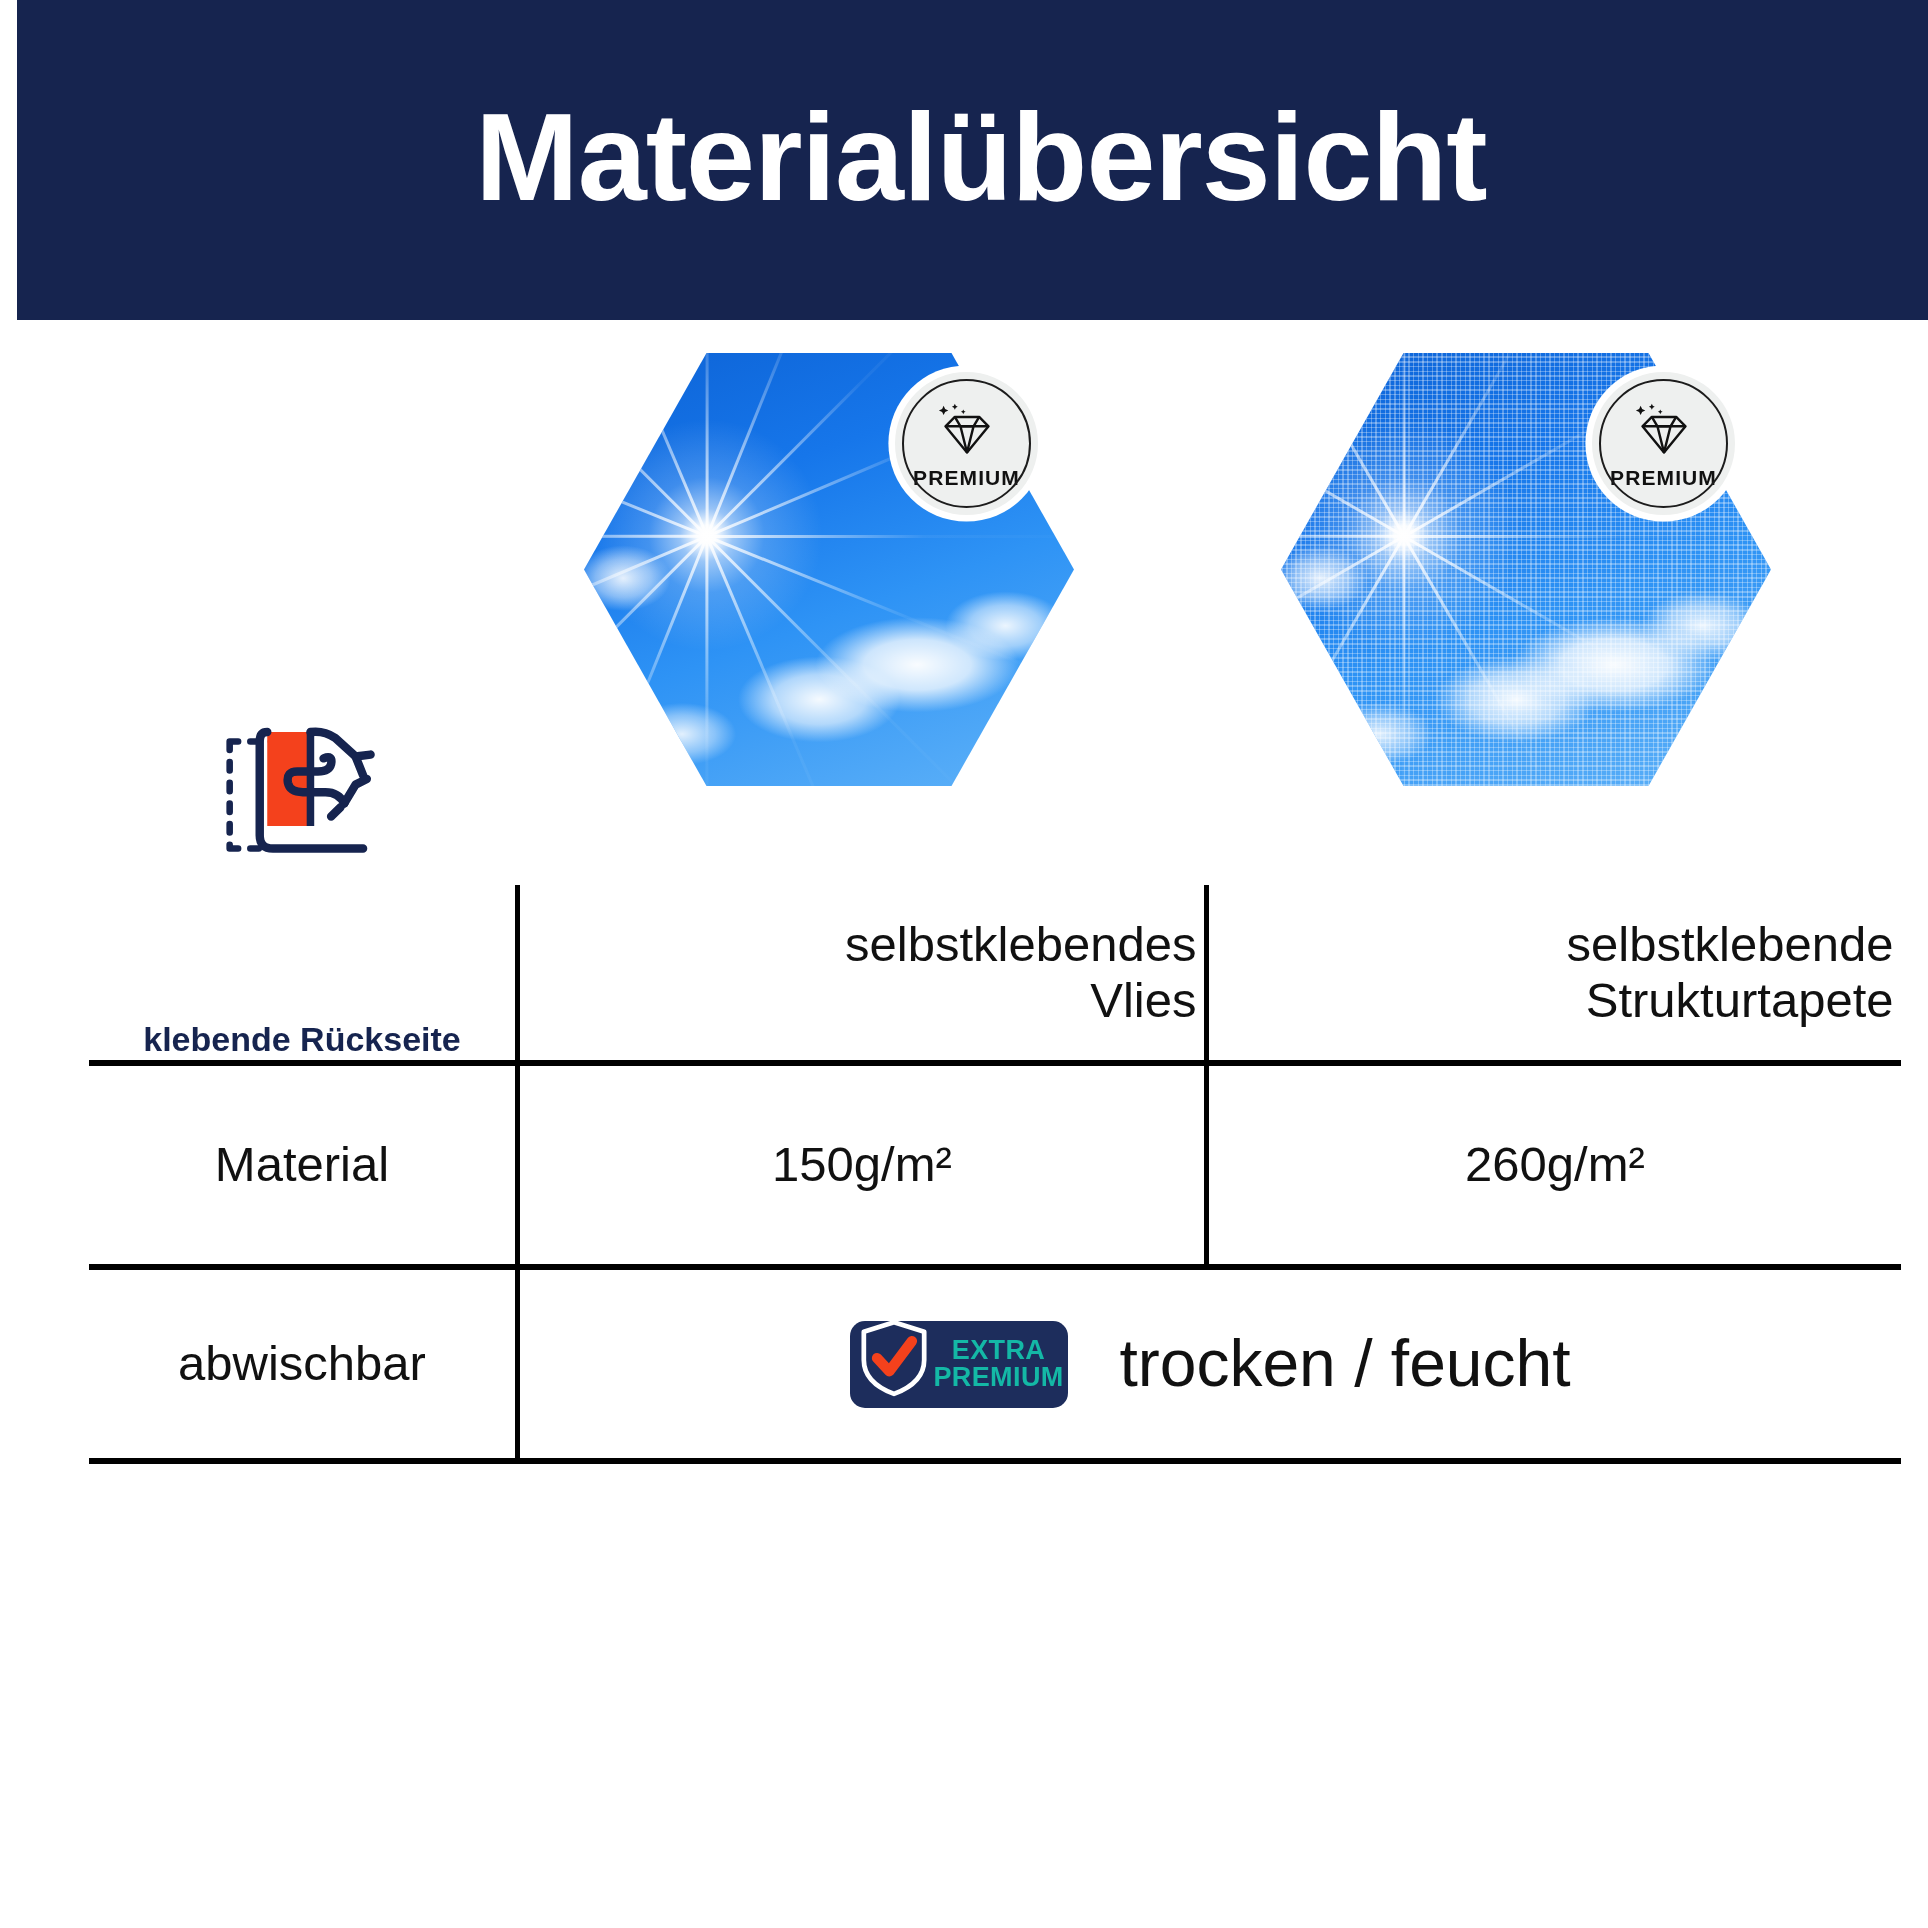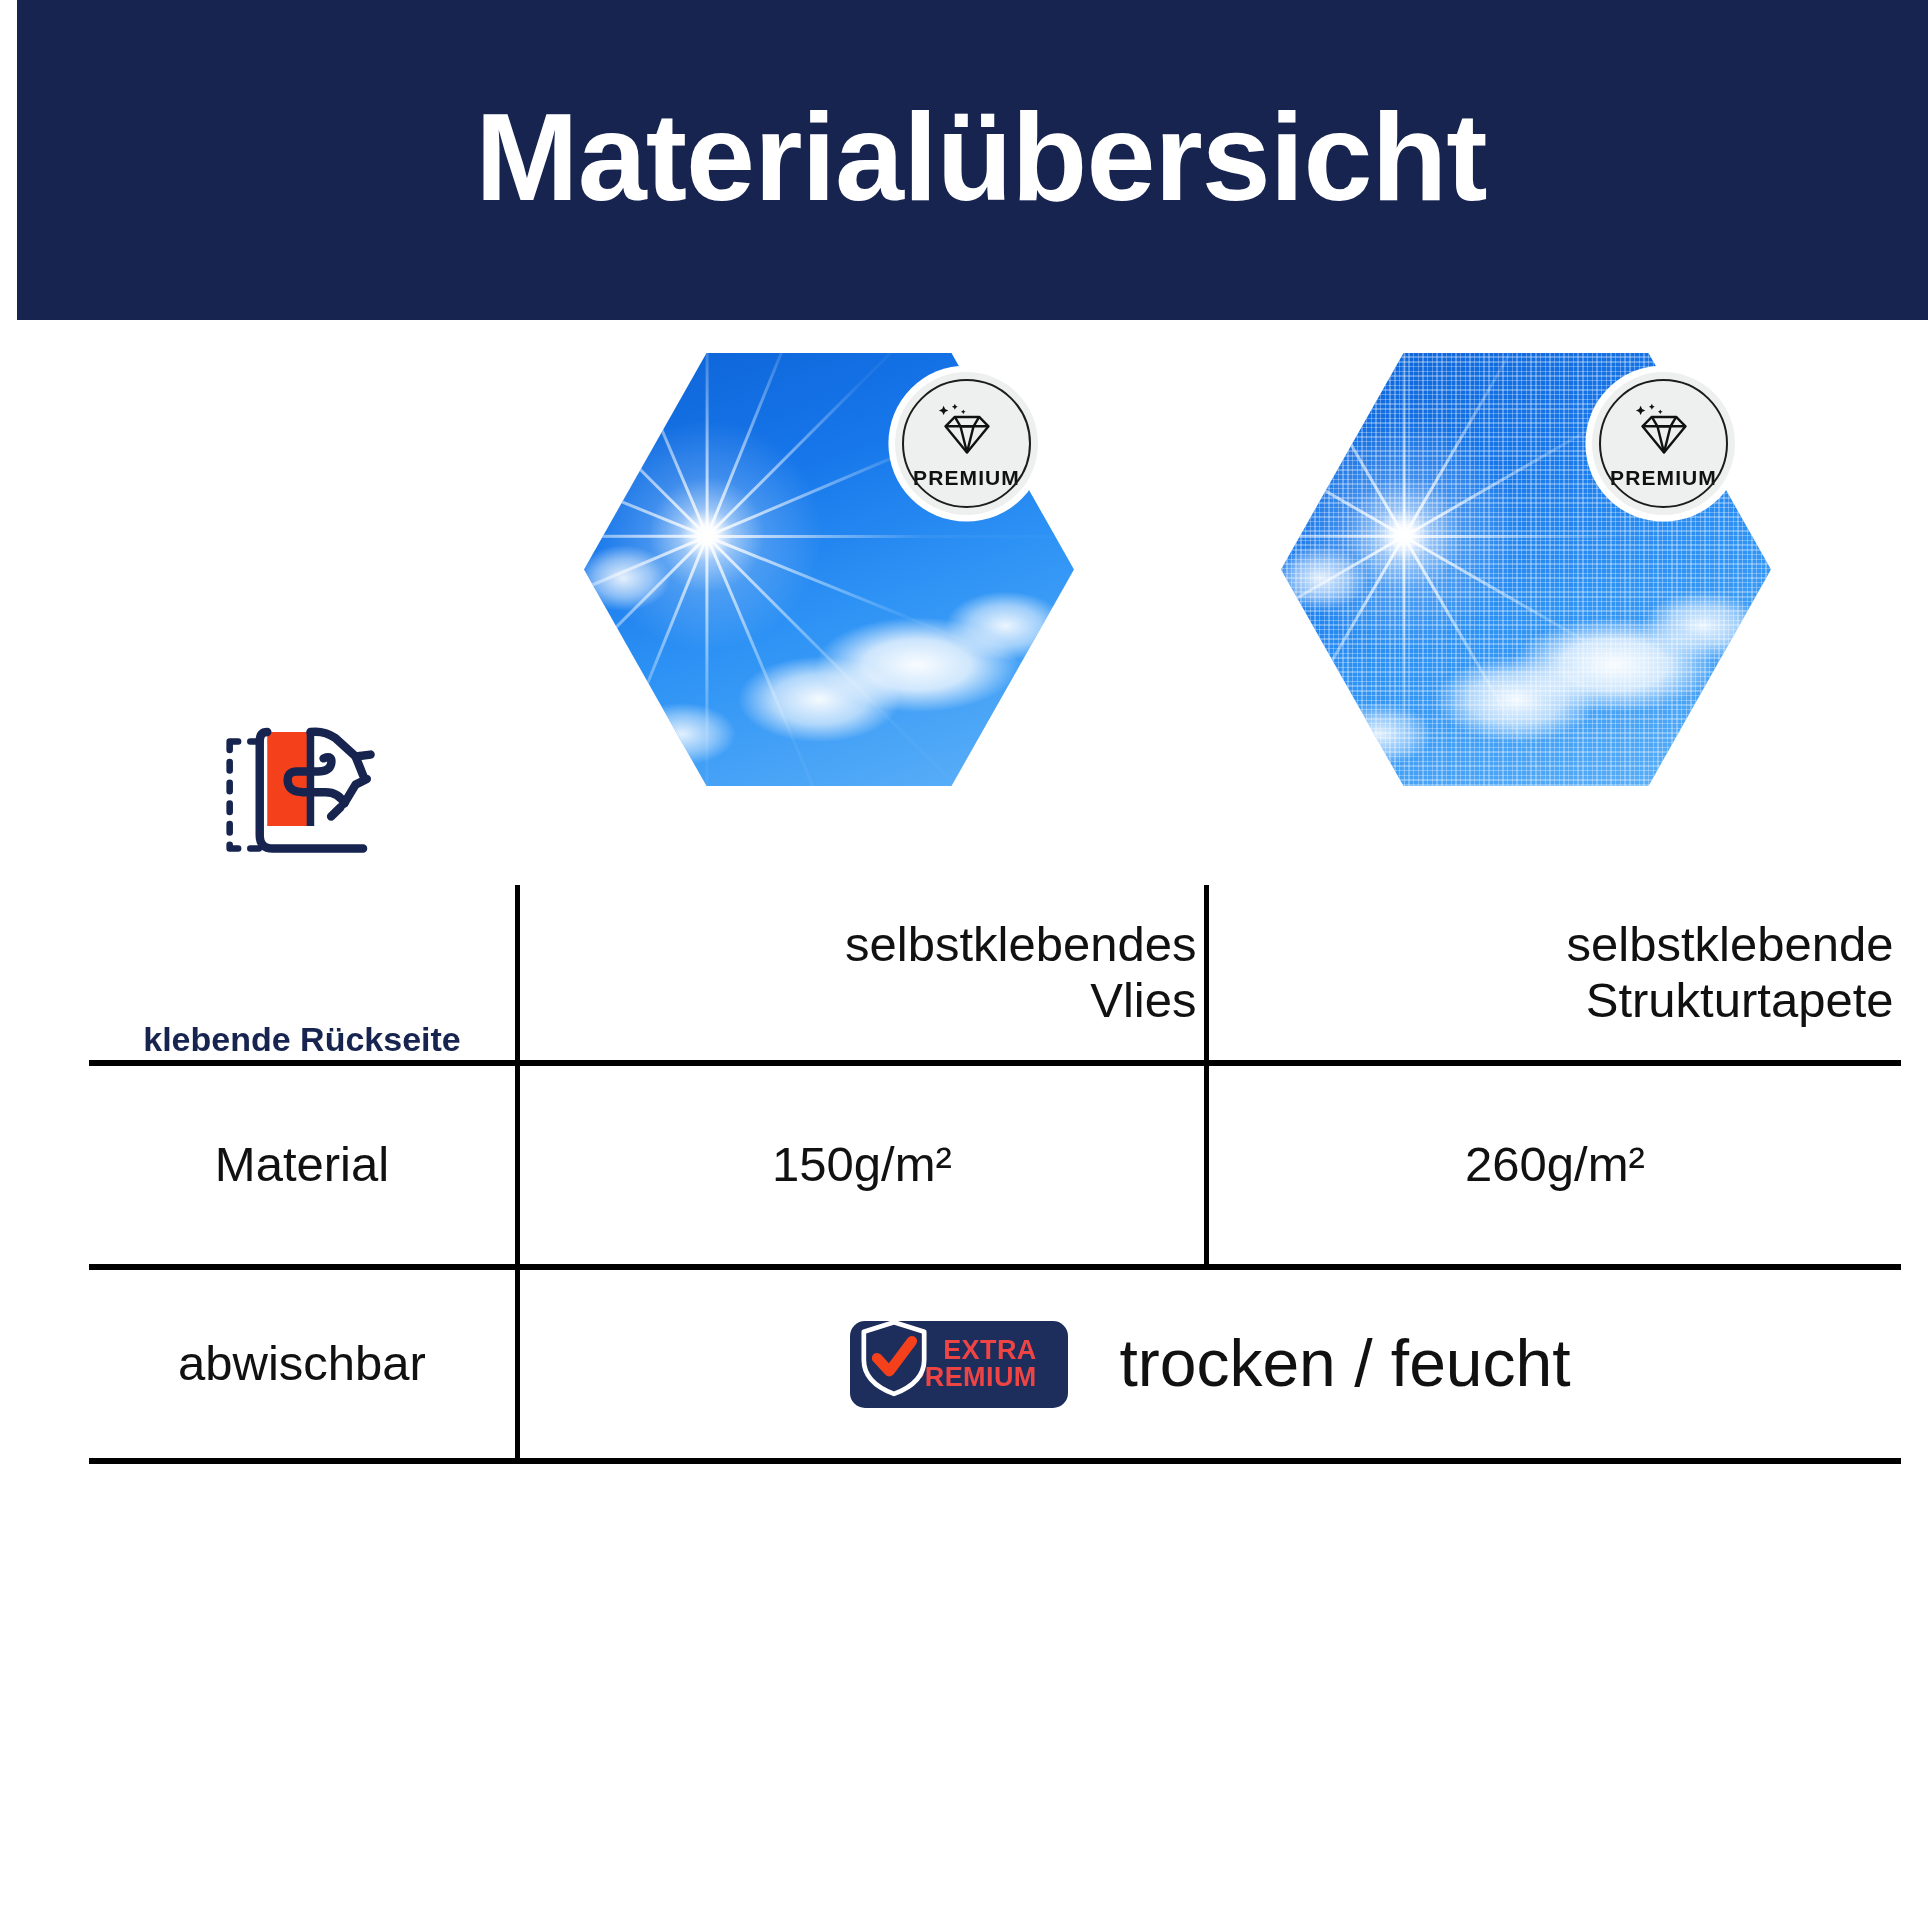--- a/index.html
+++ b/index.html
@@ -205,27 +205,27 @@
     align-items: center;
     flex: 0 0 auto;
   }
   .robust-badge .shield-ic {
     position: absolute;
     left: 7.5px;
     top: 50%;
     transform: translateY(-50%);
   }
   .robust-badge .robust-text {
-    margin-left: 56px;
-    color: #ef4444;
+    margin-left: 83px;
+    color: #14b8a6;
     font-weight: bold;
     font-size: 27px;
     line-height: 1.0;
     letter-spacing: 0.4px;
-    text-align: right;
+    text-align: center;
   }
   .robust-badge .robust-text span { display: block; }
   .wipe-text {
     font-size: 66px;
     color: #111111;
     white-space: nowrap;
   }
 
   .two-line span { display: block; text-align: right; }
 </style>

